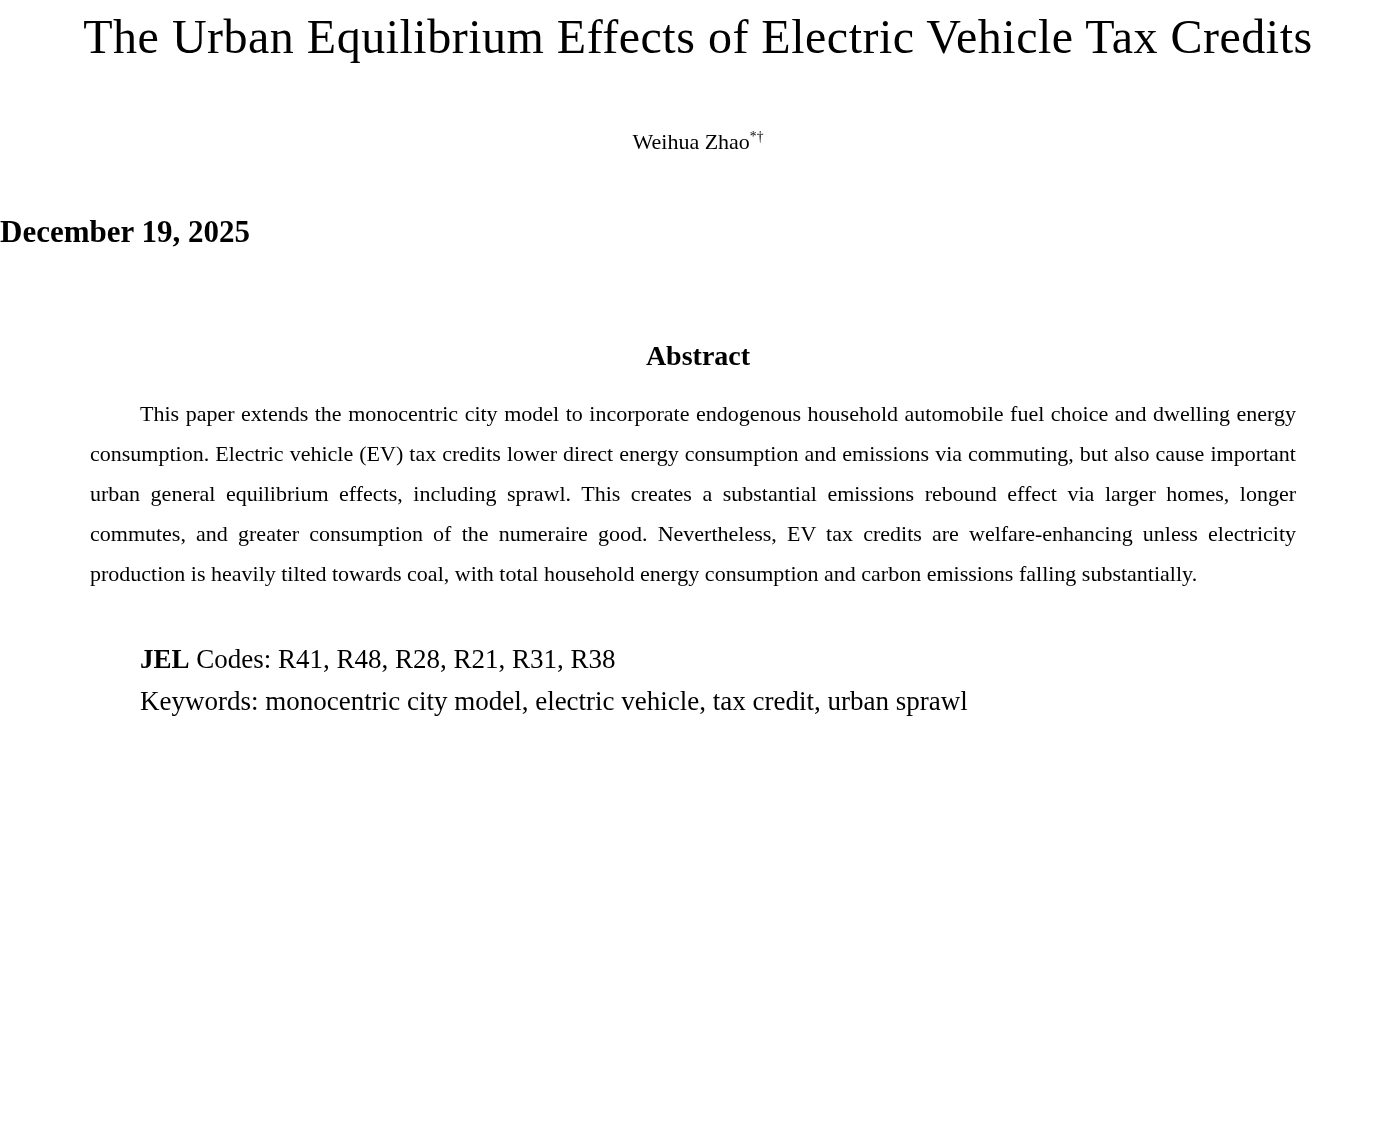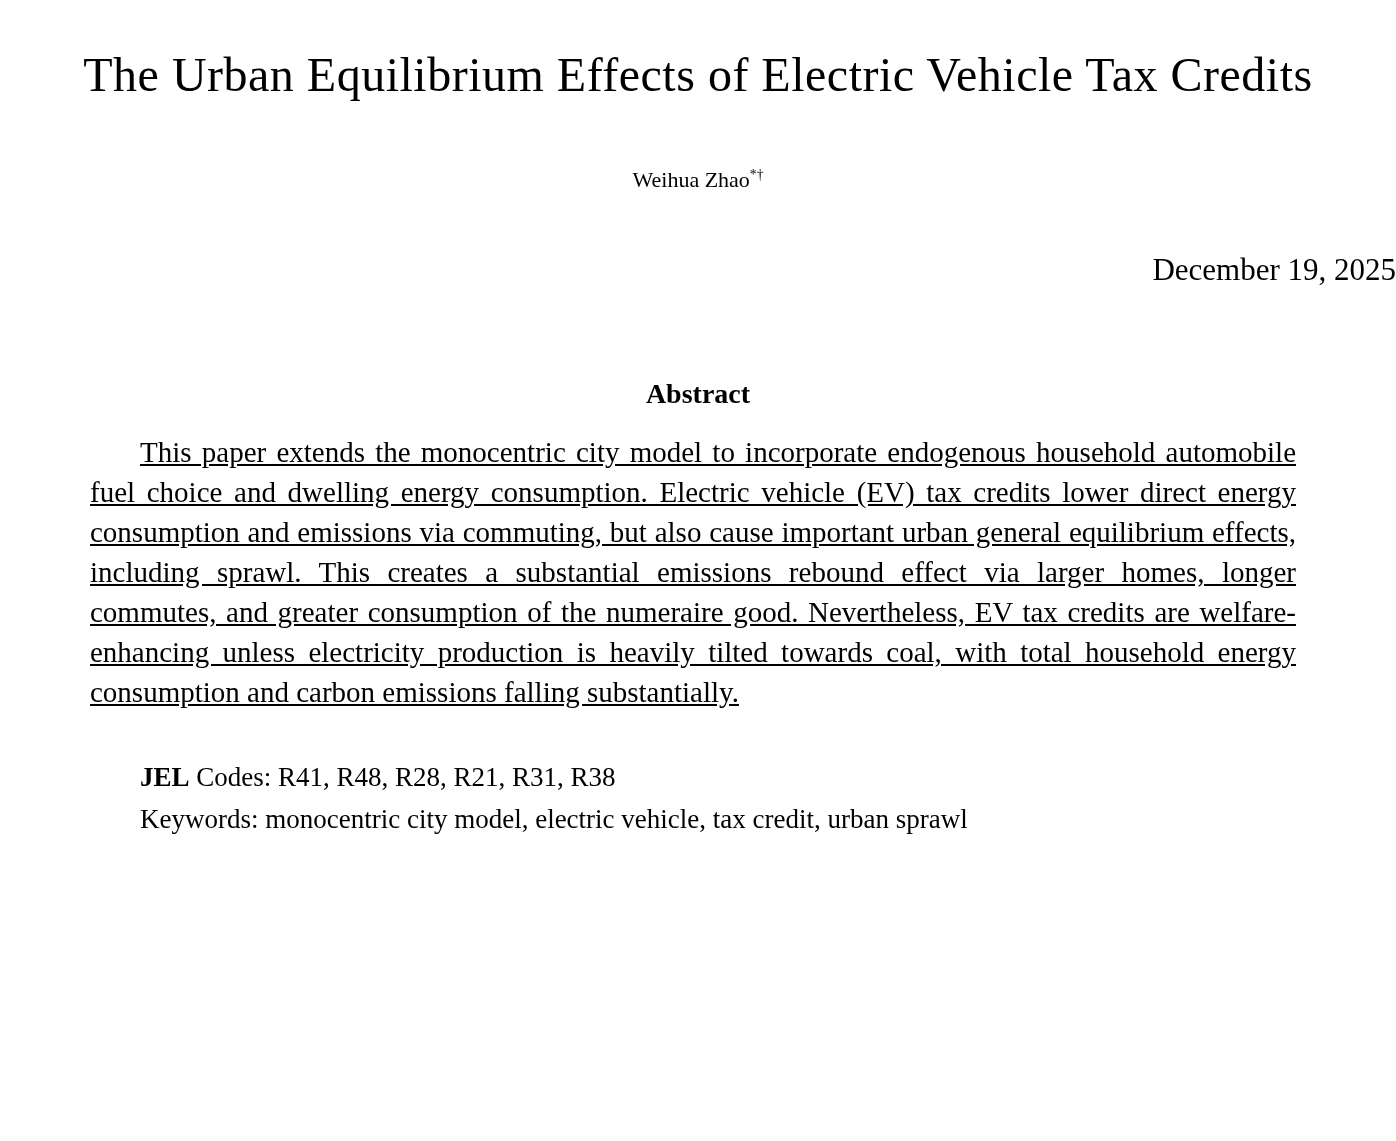--- a/index.html
+++ b/index.html
@@ -8,21 +8,20 @@
     background: #ffffff;
   }
   .page {
     position: relative;
     width: 1396px;
     height: 1141px;
     background: #ffffff;
     color: #000000;
     font-family: "Liberation Serif", "DejaVu Serif", serif;
     box-sizing: border-box;
-    padding-top: 38px;
     overflow: hidden;
   }
   .title {
     font-size: 48px;
     font-weight: 400;
     text-align: center;
     margin: 0 auto;
     max-width: 1330px;
     line-height: 1.55;
     letter-spacing: 0.5px;
@@ -32,37 +31,37 @@
     margin-top: 42px;
     font-size: 22px;
     line-height: 52px;
   }
   .author sup {
     font-size: 0.62em;
     vertical-align: super;
     line-height: 0;
   }
   .date {
-    text-align: right;
+    text-align: left;
     margin-top: 46px;
     font-size: 31px;
+    font-weight: bold;
   }
   .abstract-heading {
     text-align: center;
     margin-top: 90px;
     font-size: 28px;
     font-weight: 700;
   }
   .abstract-text {
     margin: 22px 100px 0 90px;
-    font-size: 29px;
+    font-size: 22px;
     line-height: 40px;
     text-align: justify;
     text-indent: 50px;
-    text-decoration: underline;
   }
   .meta {
     margin-left: 140px;
     margin-right: 100px;
     margin-top: 44px;
     font-size: 27px;
     line-height: 42px;
   }
   .bold {
     font-weight: 700;

